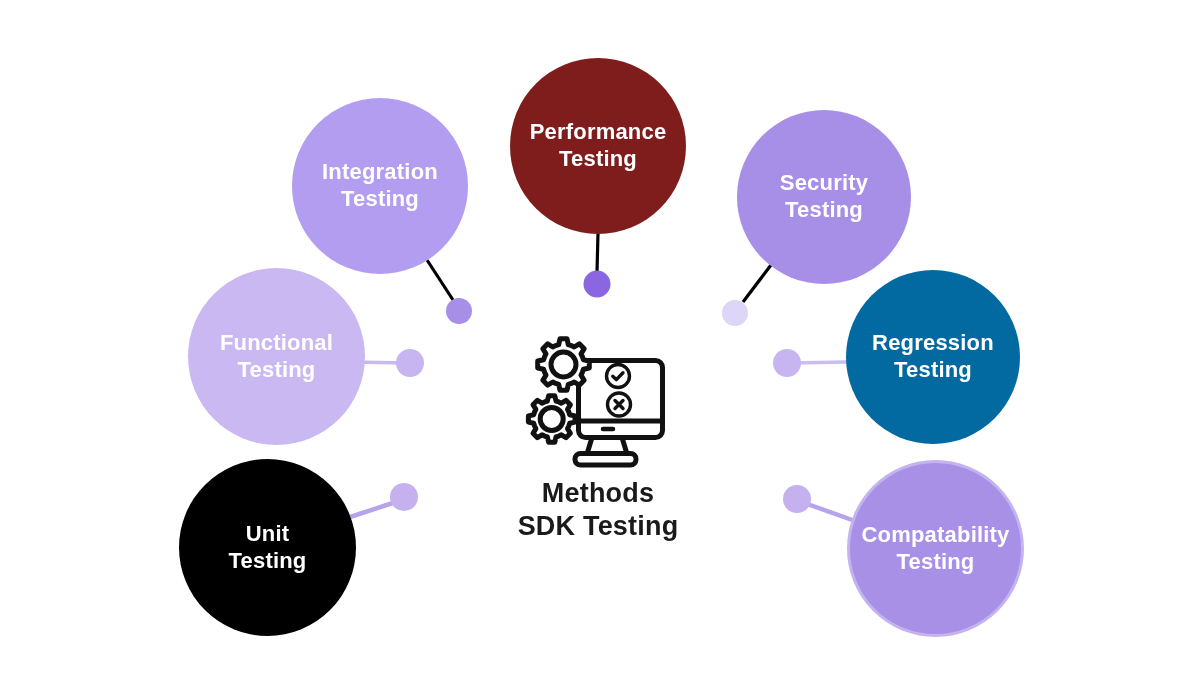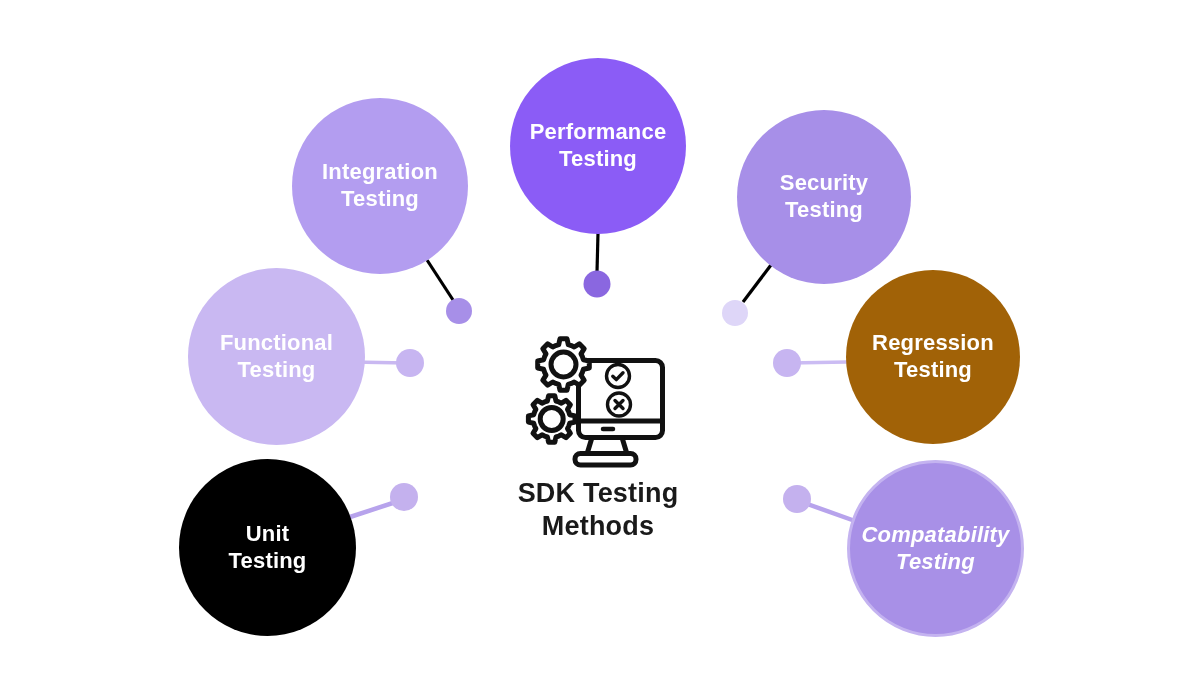--- a/index.html
+++ b/index.html
@@ -2,21 +2,21 @@
 <html><head>
 <meta charset="utf-8">
 <style>
   html,body{margin:0;padding:0;background:#ffffff;}
   .canvas{position:relative;width:1200px;height:700px;background:#ffffff;overflow:hidden;
           font-family:"Liberation Sans","DejaVu Sans",sans-serif;}
   .layer{position:absolute;left:0;top:0;}
   .bubble{position:absolute;border-radius:50%;display:flex;flex-direction:column;
           align-items:center;justify-content:center;color:#ffffff;font-weight:700;
           font-size:22px;line-height:1.22;text-align:center;letter-spacing:.2px;box-sizing:border-box;}
-  .bubble.ringed{border:3px solid transparent;font-style:italic;}
+  .bubble.ringed{border:3px solid transparent;}
   .title{position:absolute;left:438px;top:477px;width:320px;text-align:center;
          font-weight:700;font-size:27px;line-height:33px;letter-spacing:.2px;}
   .cline{fill:none;}
 </style>
 </head>
 <body>
 
 <div class="canvas">
 
   <svg class="layer" width="1200" height="700">
@@ -47,33 +47,33 @@
     <g>
       <line class="cline" x1="799" y1="501" x2="855" y2="521" stroke-width="4.5" stroke="#b7a3ec"></line>
       <circle cx="797" cy="499" r="14" fill="#c4b1ee"></circle>
     </g>
   </svg>
 
   <div class="bubble" style="left: 292px; top: 98px; width: 176px; height: 176px; background: rgb(179, 157, 240);">
     <span>Integration</span>
     <span>Testing</span>
   </div>
-  <div class="bubble" style="left: 510px; top: 58px; width: 176px; height: 176px; background: #8b5cf6;">
+  <div class="bubble" style="left: 510px; top: 58px; width: 176px; height: 176px; background: #7f1d1d;">
     <span>Performance</span>
     <span>Testing</span>
   </div>
   <div class="bubble" style="left: 737px; top: 110px; width: 174px; height: 174px; background: rgb(167, 143, 232); text-align: center;">
     <span>Security</span>
     <span>Testing</span>
   </div>
   <div class="bubble" style="left: 188px; top: 268px; width: 177px; height: 177px; background: rgb(201, 184, 242);">
     <span>Functional</span>
     <span>Testing</span>
   </div>
-  <div class="bubble" style="left: 846px; top: 270px; width: 174px; height: 174px; background: #a16207;">
+  <div class="bubble" style="left: 846px; top: 270px; width: 174px; height: 174px; background: #0369a1;">
     <span>Regression</span>
     <span>Testing</span>
   </div>
   <div class="bubble" style="left: 179px; top: 459px; width: 177px; height: 177px; background: #000000;">
     <span>Unit</span>
     <span>Testing</span>
   </div>
   <div class="bubble ringed" style="left: 847px; top: 460px; width: 177px; height: 177px; background: rgb(168, 144, 231); border-color: rgb(196, 179, 240);">
     <span>Compatability</span>
     <span>Testing</span>
@@ -95,17 +95,17 @@
     </g>
     <g stroke="#111111" fill="#ffffff" stroke-width="5" stroke-linejoin="round">
       <path d="M30.6 64.7 L 36.8 64.7 L 38.0 70.0 L 40.8 70.9 L 43.4 72.2 L 48.0 69.3 L 52.4 73.7 L 49.5 78.3 L 50.8 80.9 L 51.7 83.7 L 57.0 84.9 L 57.0 91.1 L 51.7 92.3 L 50.8 95.1 L 49.5 97.7 L 52.4 102.3 L 48.0 106.7 L 43.4 103.8 L 40.8 105.1 L 38.0 106.0 L 36.8 111.3 L 30.6 111.3 L 29.4 106.0 L 26.6 105.1 L 24.0 103.8 L 19.4 106.7 L 15.0 102.3 L 17.9 97.7 L 16.6 95.1 L 15.7 92.3 L 10.4 91.1 L 10.4 84.9 L 15.7 83.7 L 16.6 80.9 L 17.9 78.3 L 15.0 73.7 L 19.4 69.3 L 24.0 72.2 L 26.6 70.9 L 29.4 70.0 Z"></path>
       <circle cx="33.7" cy="88" r="11.5"></circle>
       <path d="M42.0 7.7 L 49.0 7.7 L 50.3 13.6 L 53.3 14.6 L 56.2 16.0 L 61.3 12.8 L 66.2 17.7 L 63.0 22.8 L 64.4 25.7 L 65.4 28.7 L 71.3 30.0 L 71.3 37.0 L 65.4 38.3 L 64.4 41.3 L 63.0 44.2 L 66.2 49.3 L 61.3 54.2 L 56.2 51.0 L 53.3 52.4 L 50.3 53.4 L 49.0 59.3 L 42.0 59.3 L 40.7 53.4 L 37.7 52.4 L 34.8 51.0 L 29.7 54.2 L 24.8 49.3 L 28.0 44.2 L 26.6 41.3 L 25.6 38.3 L 19.7 37.0 L 19.7 30.0 L 25.6 28.7 L 26.6 25.7 L 28.0 22.8 L 24.8 17.7 L 29.7 12.8 L 34.8 16.0 L 37.7 14.6 L 40.7 13.6 Z"></path>
       <circle cx="45.5" cy="33.5" r="12.5"></circle>
     </g>
   </svg>
 
   <div class="title" style="color: rgb(26, 26, 26);">
+    <div>Methods</div>
     <div>SDK Testing</div>
-    <div>Methods</div>
   </div>
 
 </div>
 
 </body></html>

